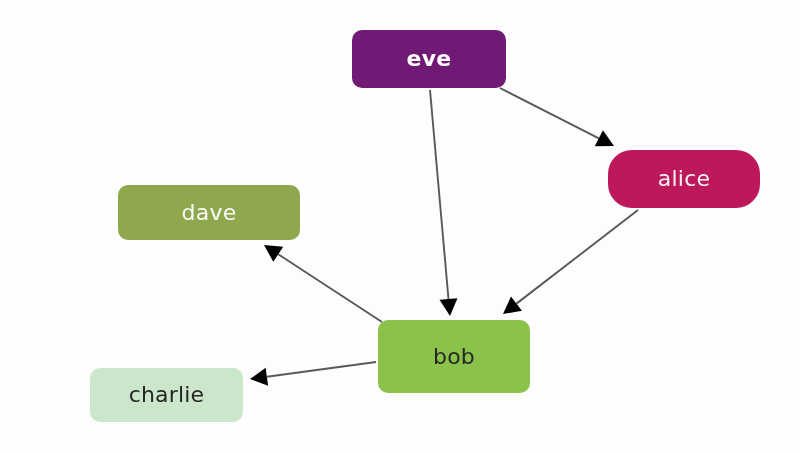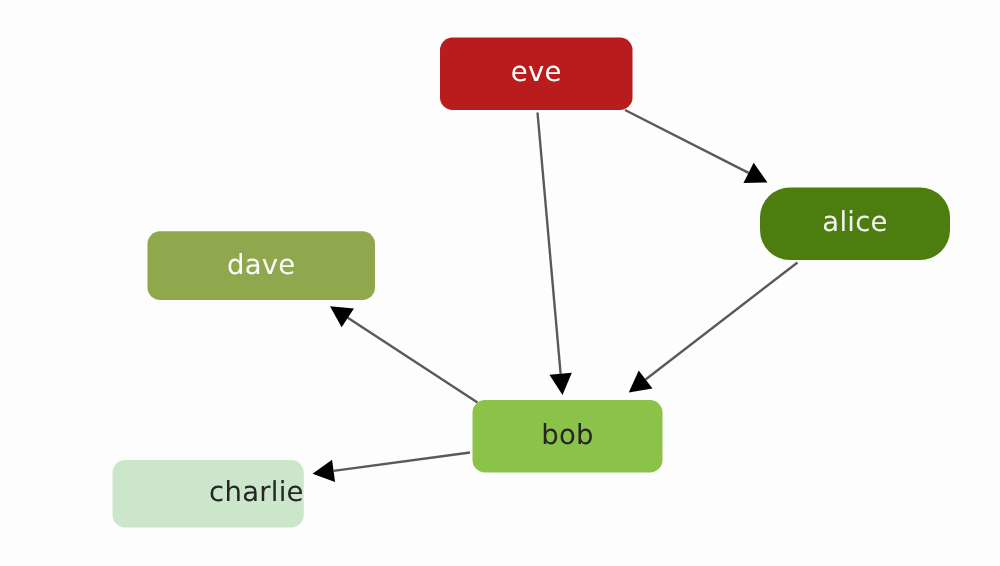--- a/index.html
+++ b/index.html
@@ -65,33 +65,33 @@
       <g>
         <line x1="382" y1="322" x2="278.2369794245848" y2="254.2902323363816" stroke="#595959" stroke-width="1.9"></line>
         <polygon points="264,245 283.1553377203162,246.75300793513082 273.31862112885335,261.82745673763236" fill="#000000"></polygon>
       </g>
       <g>
         <line x1="376" y1="362" x2="266.8473505311541" y2="376.7269447696062" stroke="#595959" stroke-width="1.9"></line>
         <polygon points="250,379 265.6439683503574,367.8077591942893 268.05073271195084,385.64613034492305" fill="#000000"></polygon>
       </g>
     </svg>
 
-  <div class="node" style="left: 352px; top: 30px; width: 154px; height: 58px; background: #b91c1c; color: rgb(255, 255, 255);">
+  <div class="node" style="left: 352px; top: 30px; width: 154px; height: 58px; background: #701a75; color: rgb(255, 255, 255); font-weight: bold;">
     <span class="node-label">eve</span>
   </div>
 
-  <div class="node" style="left: 608px; top: 150px; width: 152px; height: 58px; background: #4d7c0f; color: rgb(242, 242, 242); border-radius: 24px;">
+  <div class="node" style="left: 608px; top: 150px; width: 152px; height: 58px; background: #be185d; color: rgb(242, 242, 242); border-radius: 24px;">
     <span class="node-label">alice</span>
   </div>
 
   <div class="node" style="left: 118px; top: 185px; width: 182px; height: 55px; background: rgb(143, 168, 78); color: rgb(250, 250, 250);">
     <span class="node-label">dave</span>
   </div>
 
-  <div class="node" style="left: 378px; top: 320px; width: 152px; height: 58px; background: rgb(139, 195, 74); color: rgb(38, 38, 38);">
+  <div class="node" style="left: 378px; top: 320px; width: 152px; height: 73px; background: rgb(139, 195, 74); color: rgb(38, 38, 38);">
     <span class="node-label">bob</span>
   </div>
 
-  <div class="node" style="left: 90px; top: 368px; width: 153px; height: 54px; background: rgb(203, 230, 203); color: rgb(38, 38, 38); justify-content: flex-end;">
+  <div class="node" style="left: 90px; top: 368px; width: 153px; height: 54px; background: rgb(203, 230, 203); color: rgb(38, 38, 38);">
     <span class="node-label">charlie</span>
   </div>
 
 </div>
 
 </body></html>

